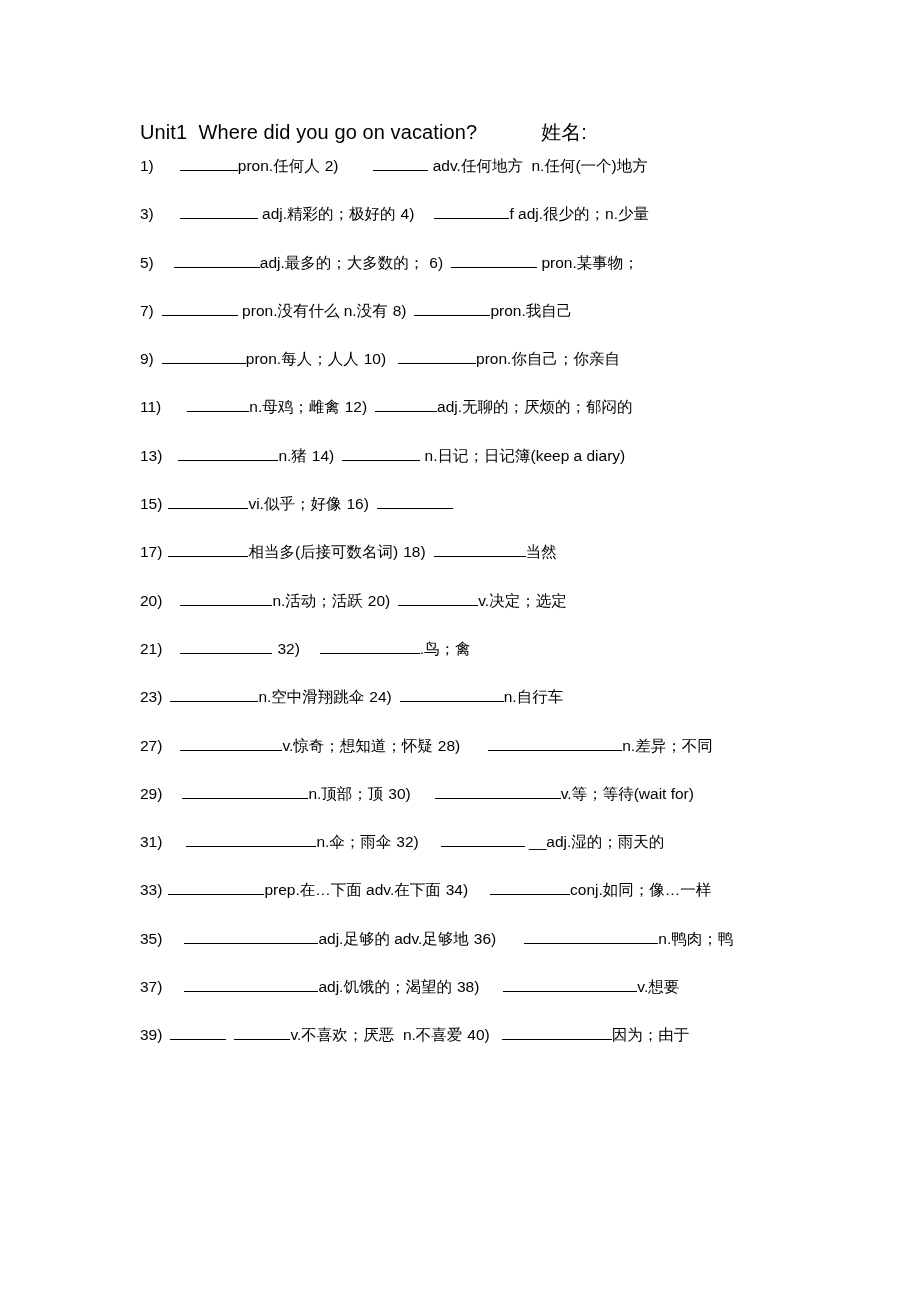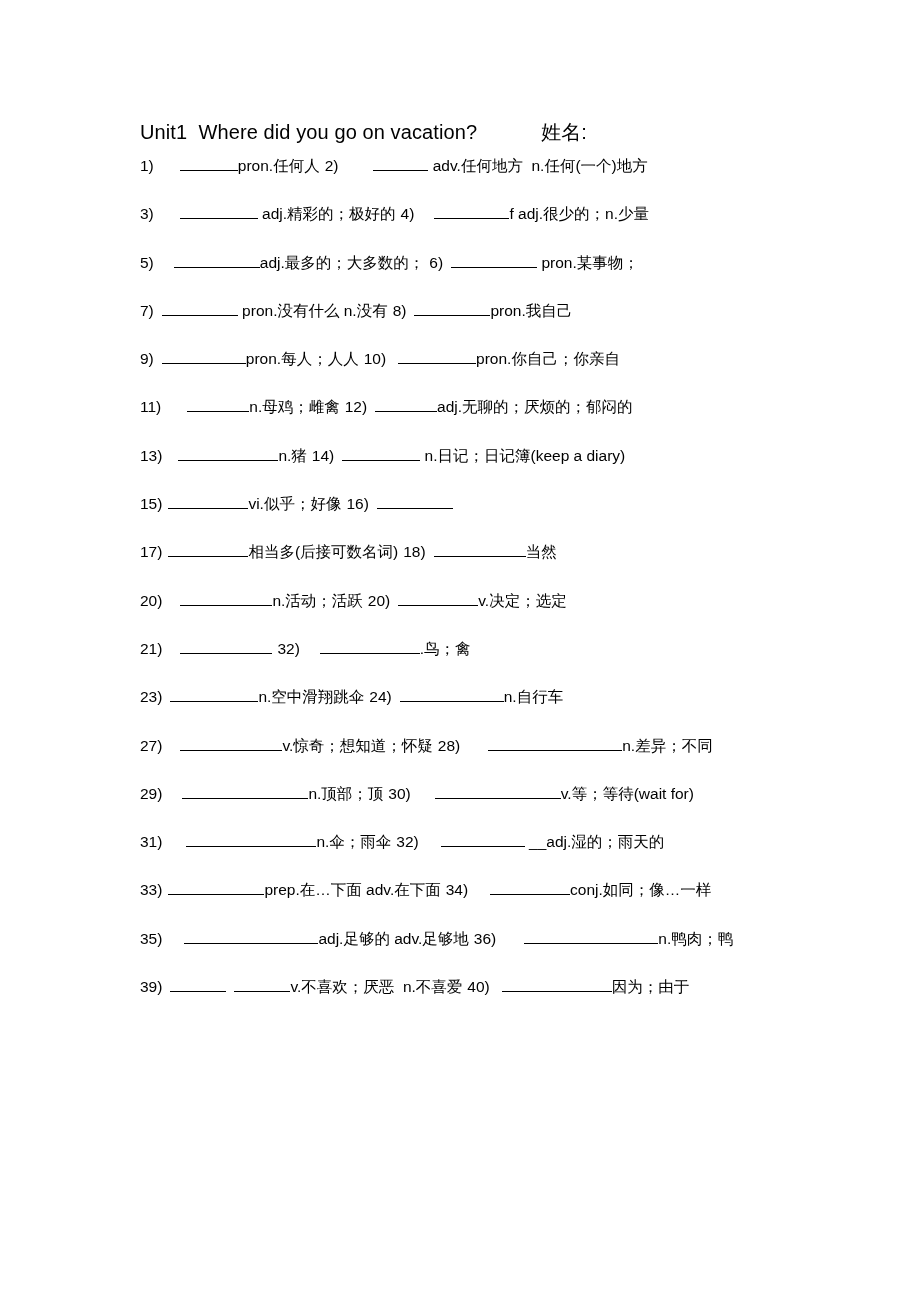--- a/index.html
+++ b/index.html
@@ -96,17 +96,18 @@
         <div class="qrow"><span class="qnum">15)</span><span class="spacer" style="width: 6px;"></span><span class="blank" style="width: 80px;"></span><span class="seg">vi.似乎；好像</span><span class="spacer" style="width: 5px;"></span><span class="qnum">16)</span><span class="spacer" style="width: 8px;"></span><span class="blank" style="width: 76px;"></span></div>
         <div class="qrow"><span class="qnum">17)</span><span class="spacer" style="width: 6px;"></span><span class="blank" style="width: 80px;"></span><span class="seg">相当多(后接可数名词)</span><span class="spacer" style="width: 5px;"></span><span class="qnum">18)</span><span class="spacer" style="width: 8px;"></span><span class="blank" style="width: 92px;"></span><span class="seg">当然</span></div>
         <div class="qrow"><span class="qnum">20)</span><span class="spacer" style="width: 18px;"></span><span class="blank" style="width: 92px;"></span><span class="seg">n.活动；活跃</span><span class="spacer" style="width: 5px;"></span><span class="qnum">20)</span><span class="spacer" style="width: 8px;"></span><span class="blank" style="width: 80px;"></span><span class="seg">v.决定；选定</span></div>
         <div class="qrow"><span class="qnum">21)</span><span class="spacer" style="width: 18px;"></span><span class="blank" style="width: 92px;"></span><span class="spacer" style="width: 5px;"></span><span class="qnum">32)</span><span class="spacer" style="width: 20px;"></span><span class="blank" style="width: 100px;"></span><span class="seg">.鸟；禽</span></div>
         <div class="qrow"><span class="qnum">23)</span><span class="spacer" style="width: 8px;"></span><span class="blank" style="width: 88px;"></span><span class="seg">n.空中滑翔跳伞</span><span class="spacer" style="width: 5px;"></span><span class="qnum">24)</span><span class="spacer" style="width: 8px;"></span><span class="blank" style="width: 104px;"></span><span class="seg">n.自行车</span></div>
         <div class="qrow"><span class="qnum">27)</span><span class="spacer" style="width: 18px;"></span><span class="blank" style="width: 102px;"></span><span class="seg">v.惊奇；想知道；怀疑</span><span class="spacer" style="width: 5px;"></span><span class="qnum">28)</span><span class="spacer" style="width: 28px;"></span><span class="blank" style="width: 134px;"></span><span class="seg">n.差异；不同</span></div>
         <div class="qrow"><span class="qnum">29)</span><span class="spacer" style="width: 20px;"></span><span class="blank" style="width: 126px;"></span><span class="seg">n.顶部；顶</span><span class="spacer" style="width: 5px;"></span><span class="qnum">30)</span><span class="spacer" style="width: 24px;"></span><span class="blank" style="width: 126px;"></span><span class="seg">v.等；等待(wait for)</span></div>
         <div class="qrow"><span class="qnum">31)</span><span class="spacer" style="width: 24px;"></span><span class="blank" style="width: 130px;"></span><span class="seg">n.伞；雨伞</span><span class="spacer" style="width: 5px;"></span><span class="qnum">32)</span><span class="spacer" style="width: 22px;"></span><span class="blank" style="width: 84px;"></span><span class="seg"> __adj.湿的；雨天的</span></div>
         <div class="qrow"><span class="qnum">33)</span><span class="spacer" style="width: 6px;"></span><span class="blank" style="width: 96px;"></span><span class="seg">prep.在…下面 adv.在下面</span><span class="spacer" style="width: 5px;"></span><span class="qnum">34)</span><span class="spacer" style="width: 22px;"></span><span class="blank" style="width: 80px;"></span><span class="seg">conj.如同；像…一样</span></div>
         <div class="qrow"><span class="qnum">35)</span><span class="spacer" style="width: 22px;"></span><span class="blank" style="width: 134px;"></span><span class="seg">adj.足够的 adv.足够地</span><span class="spacer" style="width: 5px;"></span><span class="qnum">36)</span><span class="spacer" style="width: 28px;"></span><span class="blank" style="width: 134px;"></span><span class="seg">n.鸭肉；鸭</span></div>
+        <div class="qrow"><span class="qnum">37)</span><span class="spacer" style="width: 22px;"></span><span class="blank" style="width: 134px;"></span><span class="seg">adj.饥饿的；渴望的</span><span class="spacer" style="width: 5px;"></span><span class="qnum">38)</span><span class="spacer" style="width: 24px;"></span><span class="blank" style="width: 134px;"></span><span class="seg">v.想要</span></div>
         <div class="qrow"><span class="qnum">39)</span><span class="spacer" style="width: 8px;"></span><span class="blank" style="width: 56px;"></span><span class="spacer" style="width: 8px;"></span><span class="blank" style="width: 56px;"></span><span class="seg">v.不喜欢；厌恶  n.不喜爱</span><span class="spacer" style="width: 5px;"></span><span class="qnum">40)</span><span class="spacer" style="width: 12px;"></span><span class="blank" style="width: 110px;"></span><span class="seg">因为；由于</span></div>
       </div>
 
   </div>
 </div>
 
 </body></html>

